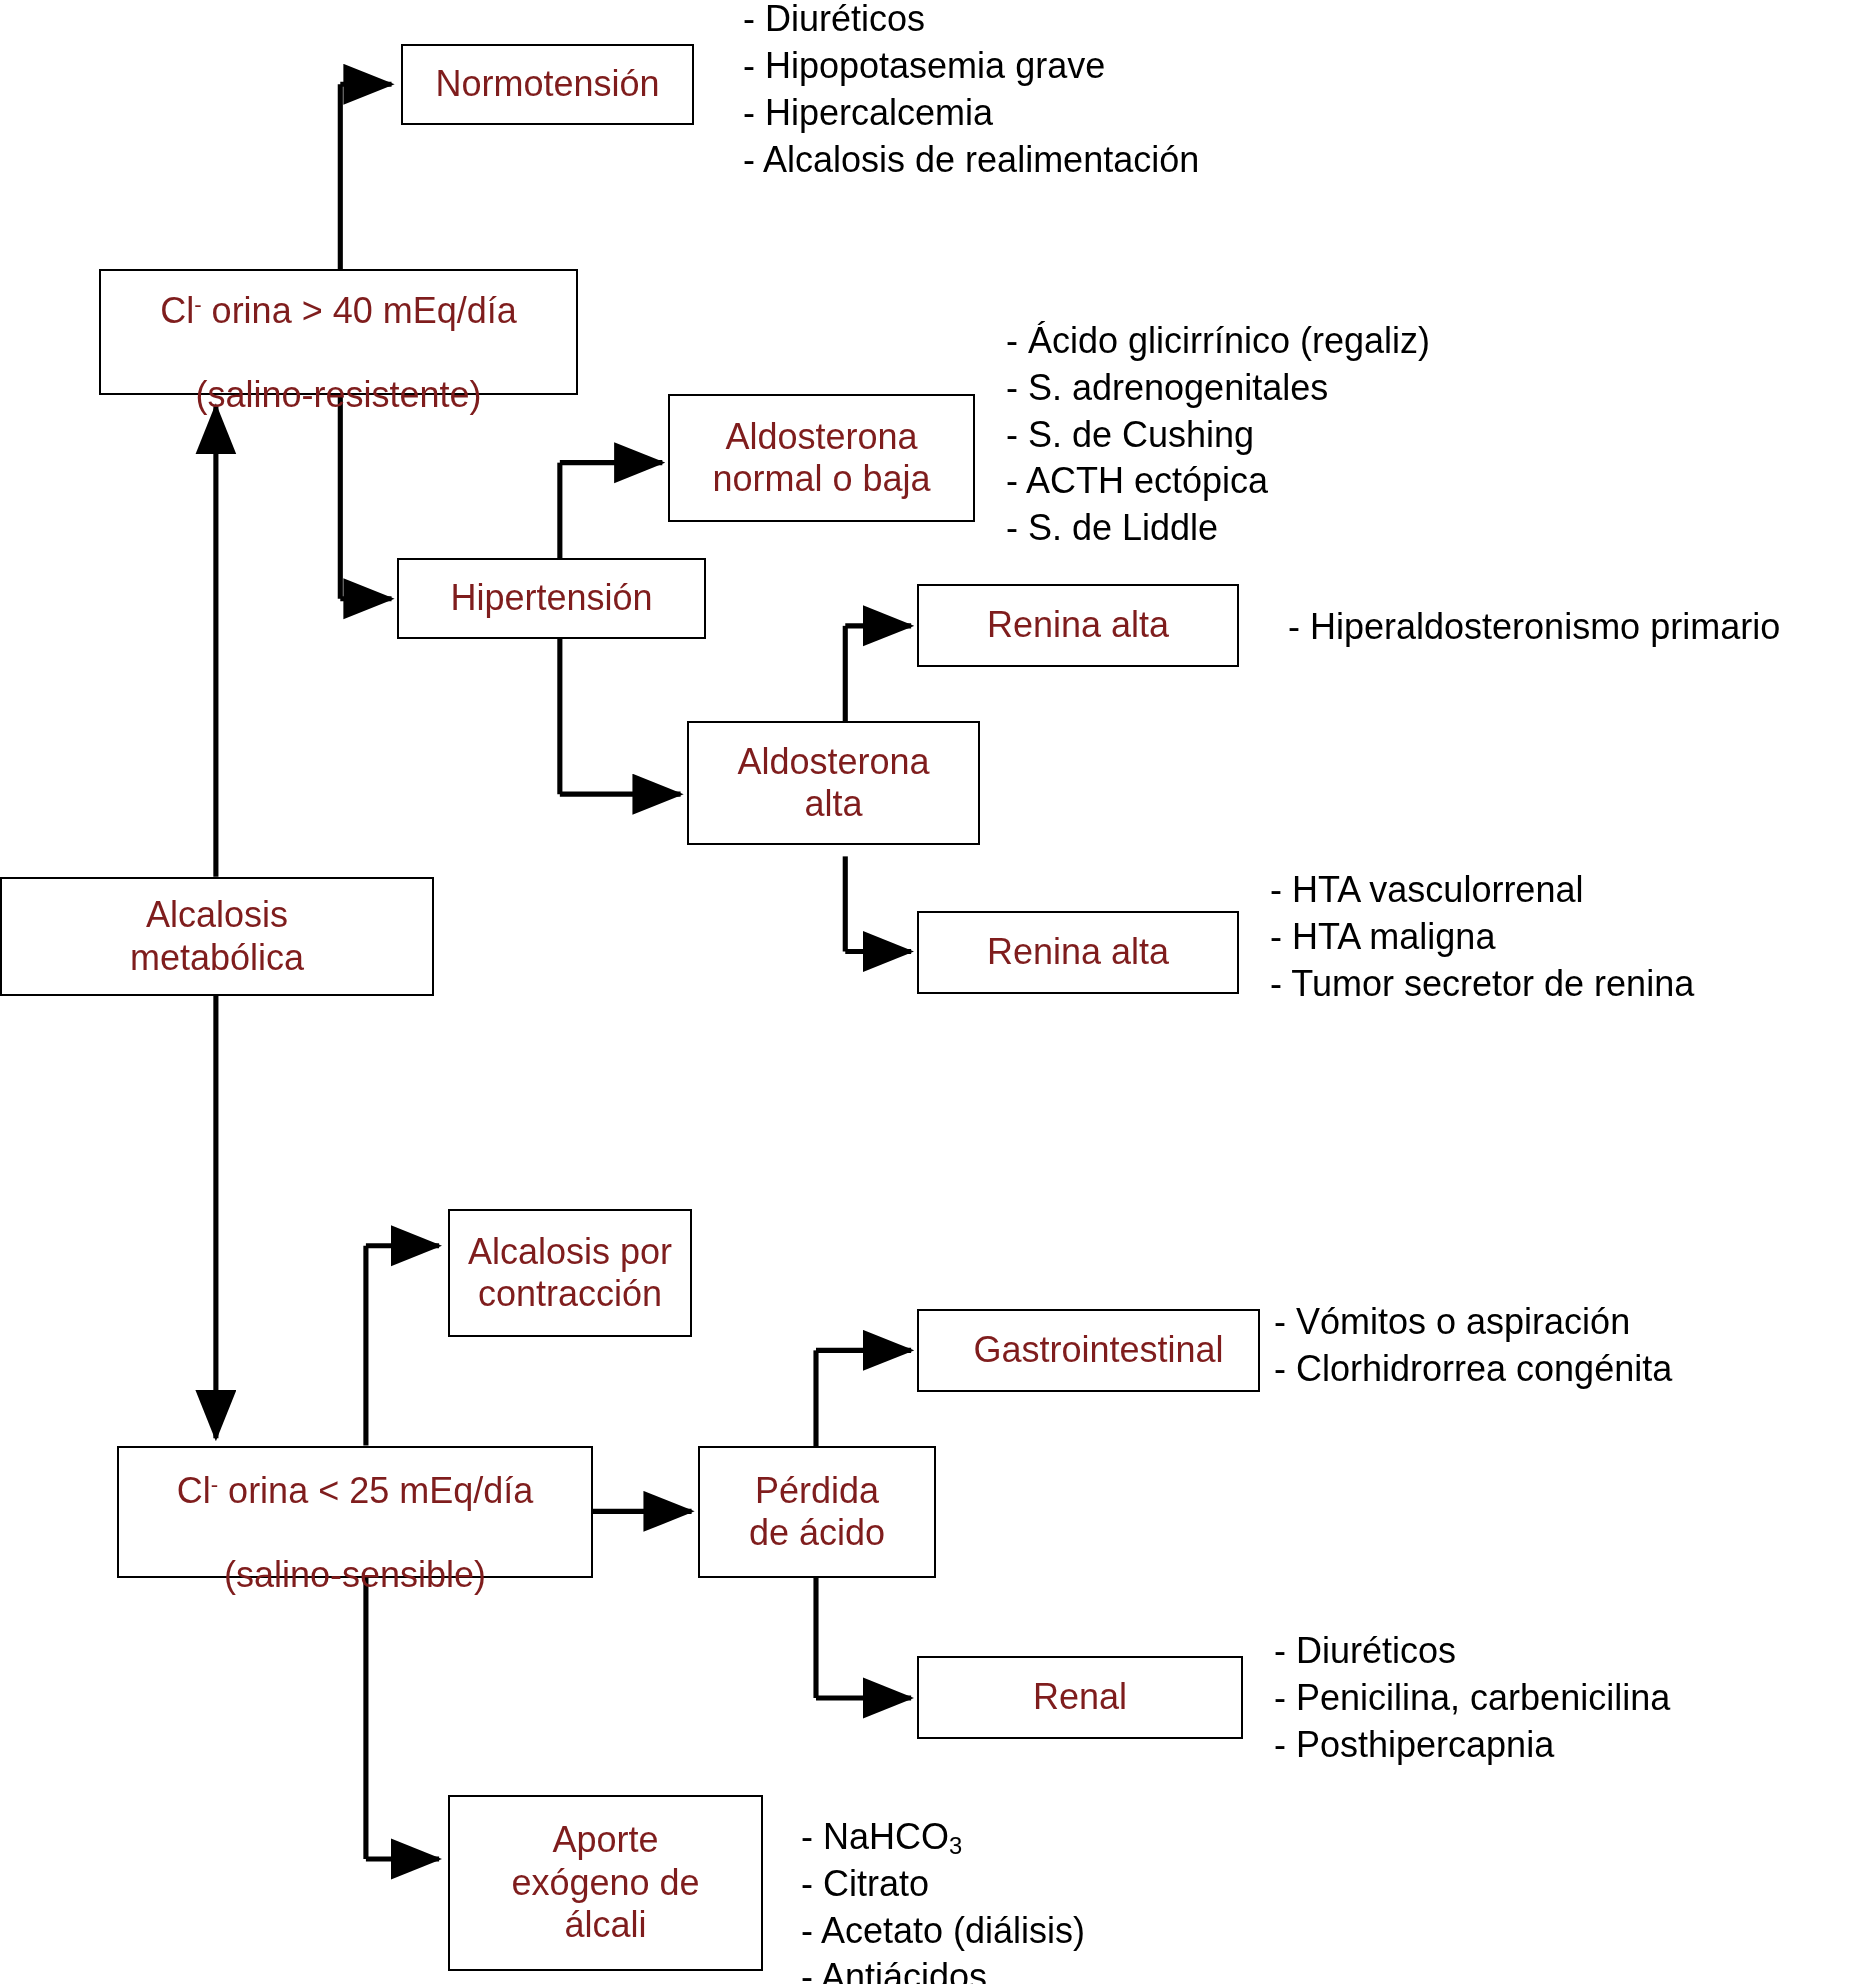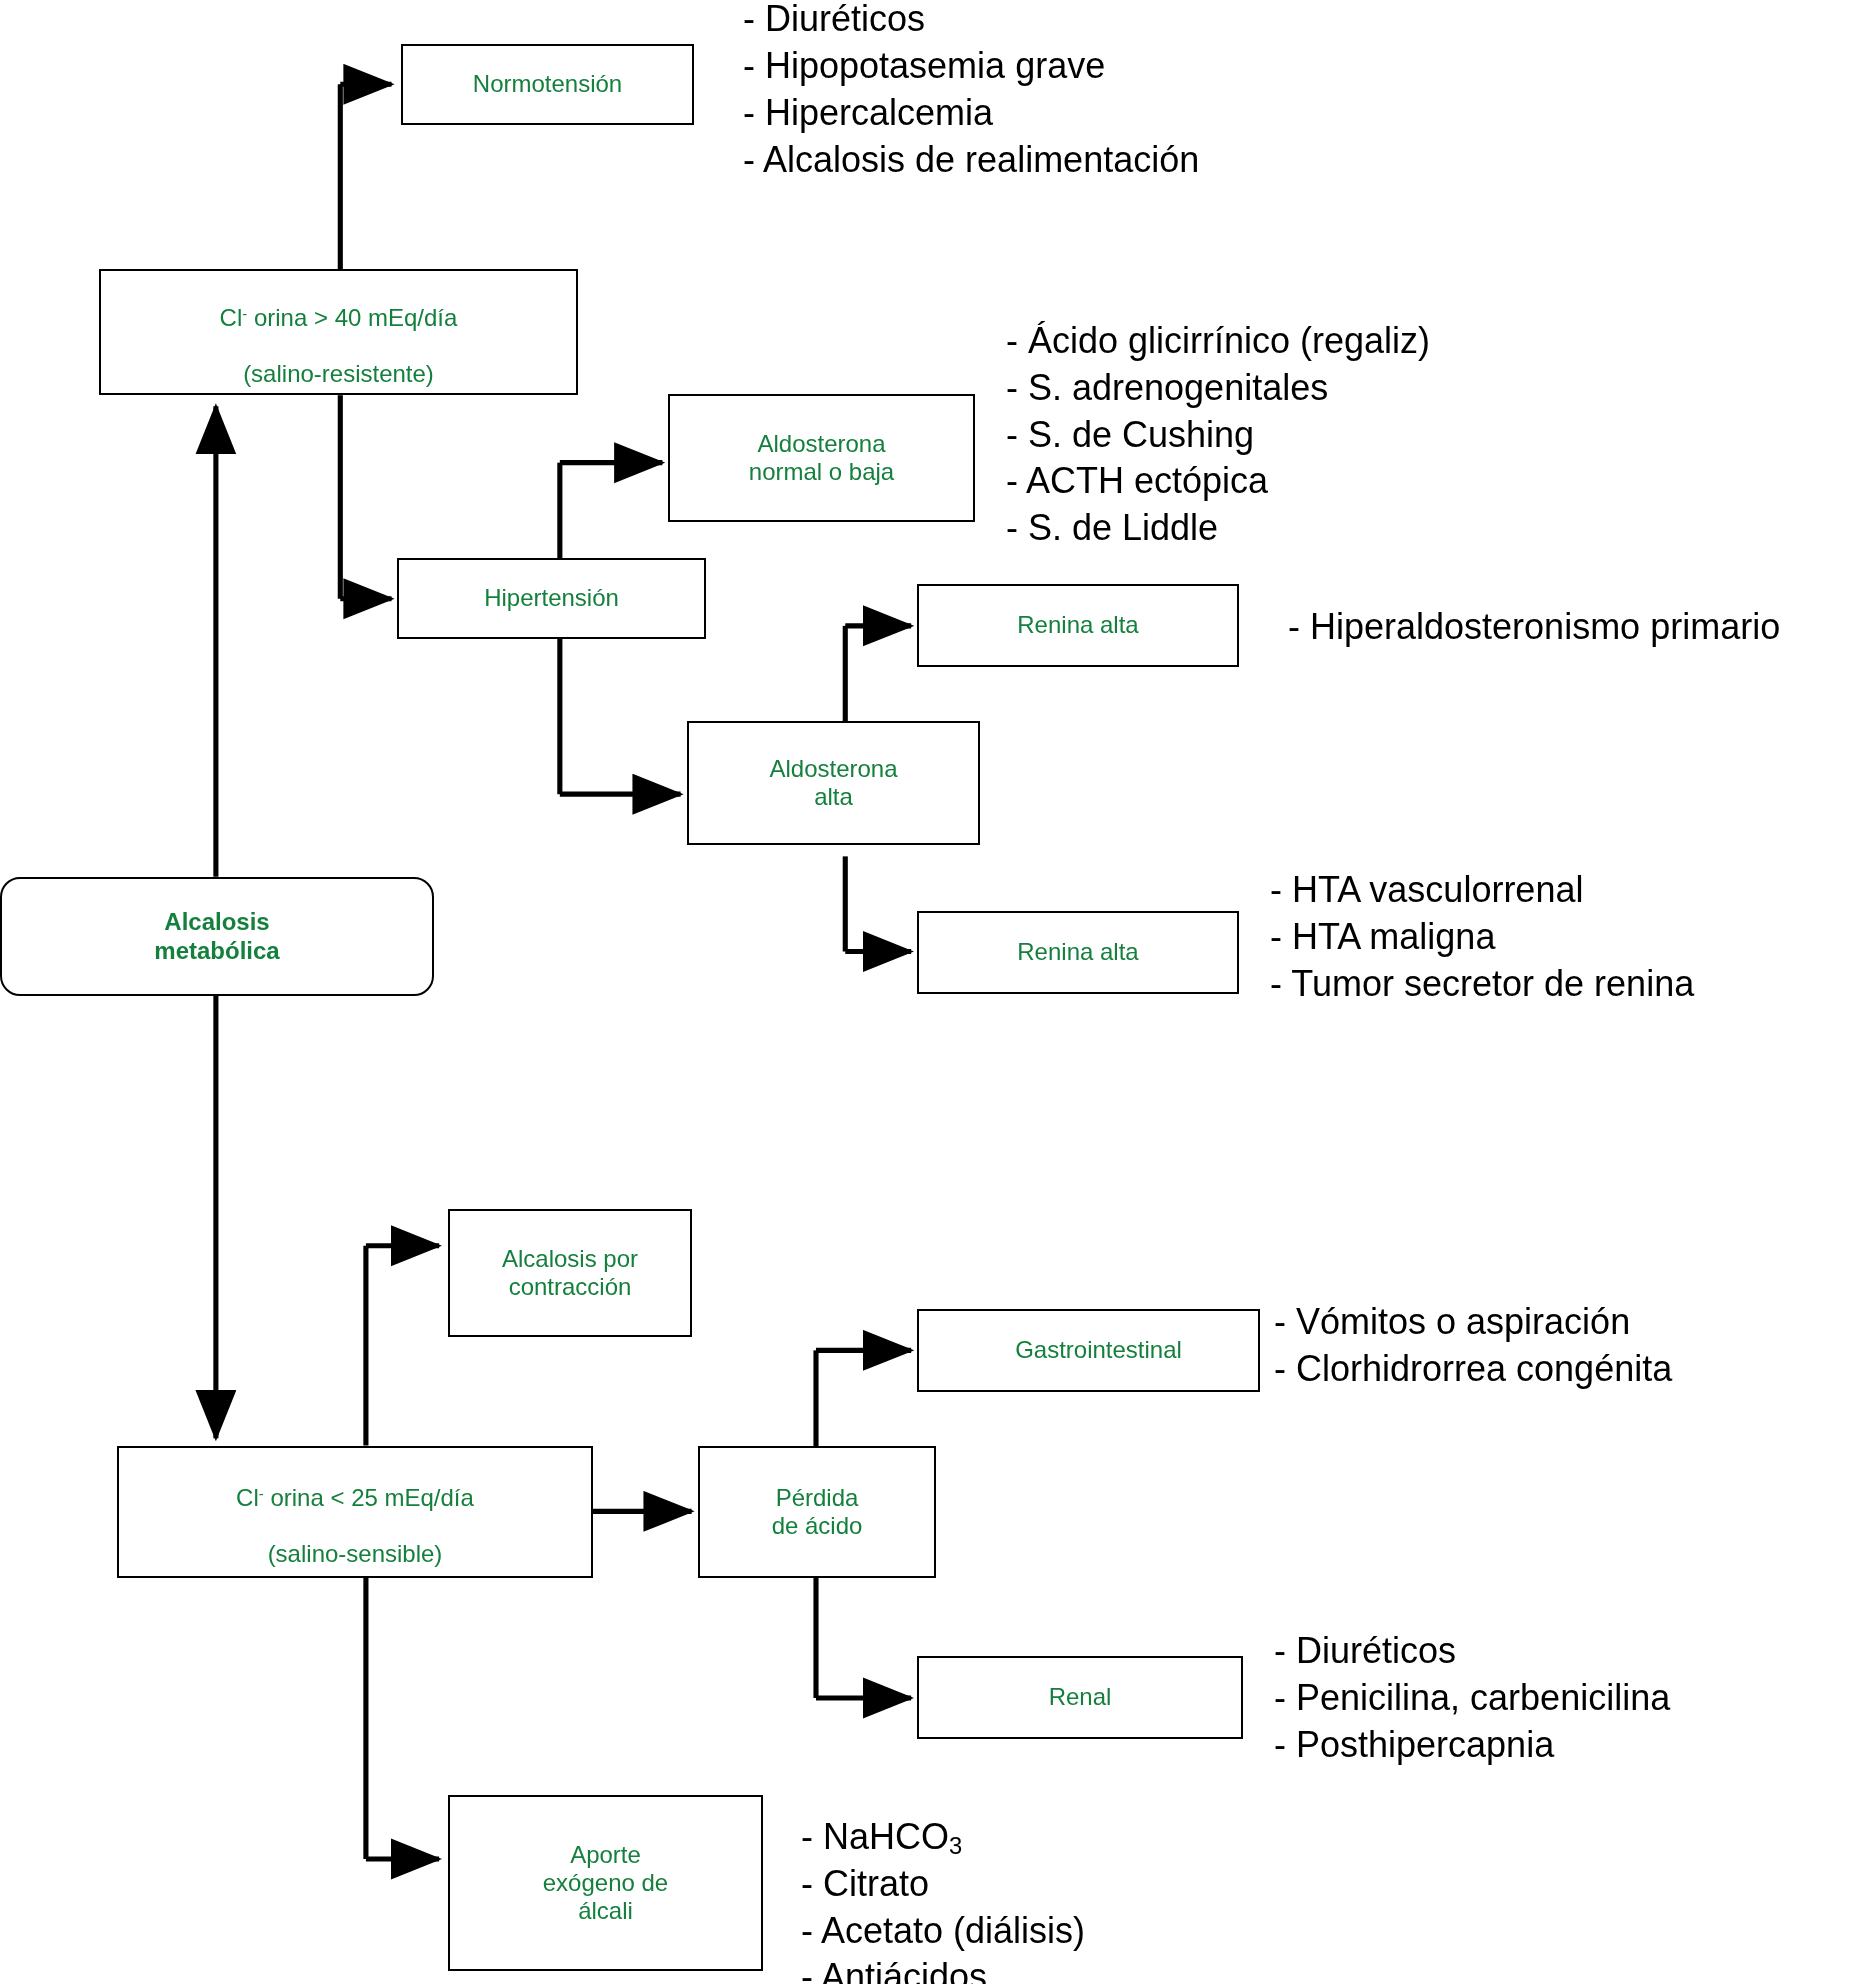--- a/index.html
+++ b/index.html
@@ -24,27 +24,27 @@
   }
   .node {
     position: absolute;
     box-sizing: border-box;
     border: 2.9px solid #000000;
     background: #ffffff;
     display: flex;
     align-items: center;
     justify-content: center;
     text-align: center;
-    color: #15803d;
-    font-size: 24px;
+    color: #7f1d1d;
+    font-size: 36px;
     line-height: 1.18;
     font-family: "Liberation Sans", sans-serif;
   }
   .node .label { display: block; white-space: pre-line; padding: 0 7.3px; }
-  .node.bold { font-weight: bold; border-radius: 20px; }
+  .node.bold { font-weight: normal; }
   .annot {
     position: absolute;
     color: #000000;
     font-size: 36px;
     line-height: 1.30;
     white-space: nowrap;
     font-family: "Liberation Sans", sans-serif;
   }
   .annot div { white-space: nowrap; }
   sup.ion { font-size: 0.62em; vertical-align: 0.48em; line-height: 0; }

